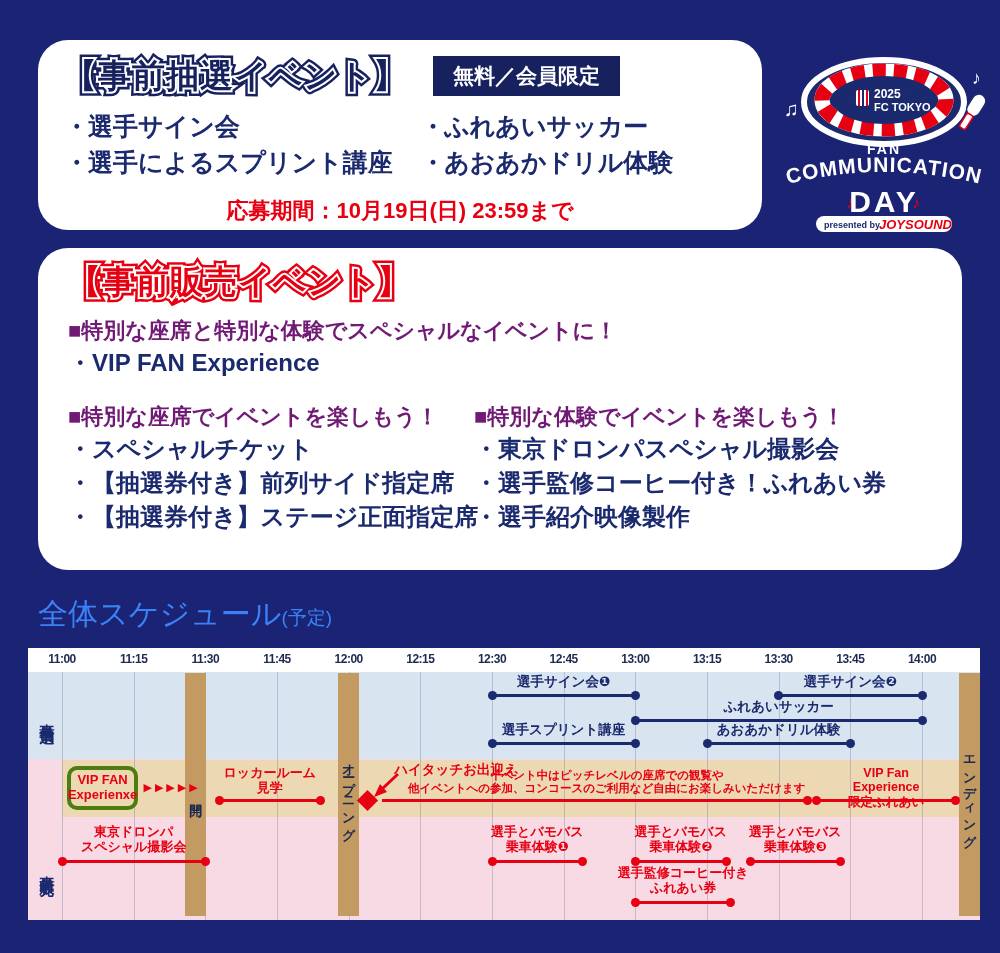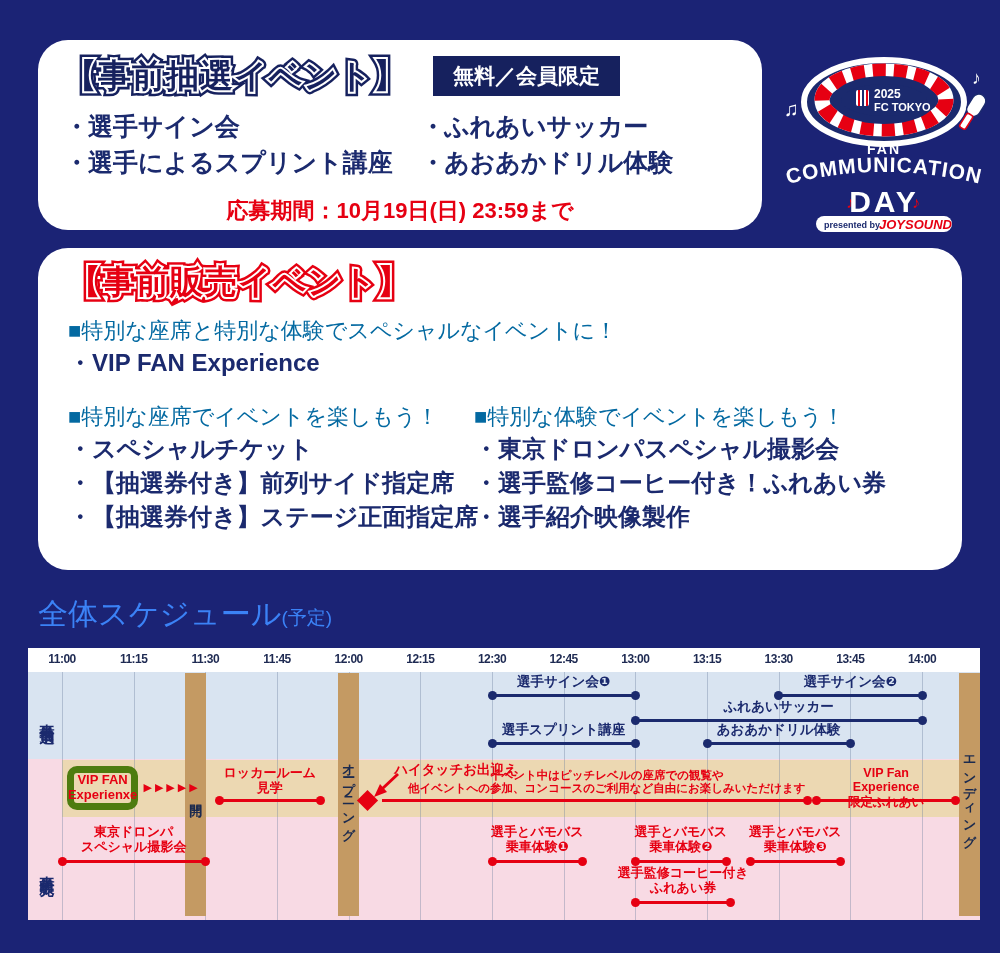--- a/index.html
+++ b/index.html
@@ -32,21 +32,21 @@
 
   .bullet-cols{display:flex;margin-top:12px;}
   ul.bullets{margin:0;padding:0;}
   ul.bullets li{list-style:none;position:relative;padding-left:24px;color:#1b2a6e;
     font-weight:bold;font-size:24px;line-height:1.45;white-space:nowrap;}
   ul.bullets li::before{content:"・";position:absolute;left:0;}
   #lottery-card ul.bullets li{font-size:25px;}
   .col-l1{width:53%;}
   .deadline{color:#e60012;font-weight:bold;font-size:22px;text-align:center;margin-top:15px;}
 
-  .sec-heading{color:#0369a1;font-weight:normal;font-size:22px;white-space:nowrap;}
+  .sec-heading{color:#701a75;font-weight:bold;font-size:22px;white-space:nowrap;}
   #sales-intro{margin-top:14px;}
   .sales-cols{display:flex;margin-top:22px;}
   .sales-col-left{width:47%;}
   .sales-col-right{width:53%;}
   .sales-cols ul.bullets li, #sales-intro ul.bullets li{font-size:24px;line-height:1.42;}
 
   
   #event-logo{position:absolute;left:776px;top:50px;width:216px;height:182px;}
 
   
@@ -63,21 +63,21 @@
   .section-label{position:absolute;left:6px;width:22px;color:#1b2a6e;font-weight:bold;font-size:15px;
     writing-mode:vertical-rl;text-orientation:upright;letter-spacing:2px;text-align:center;}
   .ev-line{position:absolute;height:3px;}
   .ev-dot{position:absolute;width:9px;height:9px;border-radius:50%;}
   .ev-label{position:absolute;font-weight:bold;white-space:pre-line;text-align:center;line-height:1.15;
     transform:translateX(-50%);}
   .navy-t{color:#1b2a6e;} .red-t{color:#e60012;}
   .mbar{position:absolute;width:21px;background:#c49a63;display:flex;align-items:center;justify-content:center;}
   .mbar span{color:#1b2a4e;font-weight:bold;font-size:13px;writing-mode:vertical-rl;text-orientation:upright;
     letter-spacing:1px;line-height:1;}
-  .vip-box{position:absolute;border:7px solid #4d7c0f;border-radius:10px;color:#e60012;font-weight:bold;
+  .vip-box{position:absolute;border:4px solid #4d7c0f;border-radius:10px;color:#e60012;font-weight:bold;
     font-size:13px;line-height:1.15;display:flex;align-items:center;justify-content:center;text-align:center;
     white-space:pre-line;}
   .arrows{position:absolute;color:#e60012;font-size:11px;letter-spacing:3px;font-weight:bold;}
   .diamond{position:absolute;width:15px;height:15px;background:#e60012;transform:rotate(45deg);}
 </style>
 </head>
 <body>
 
 <section class="card" id="lottery-card">
   <div class="title-row">

